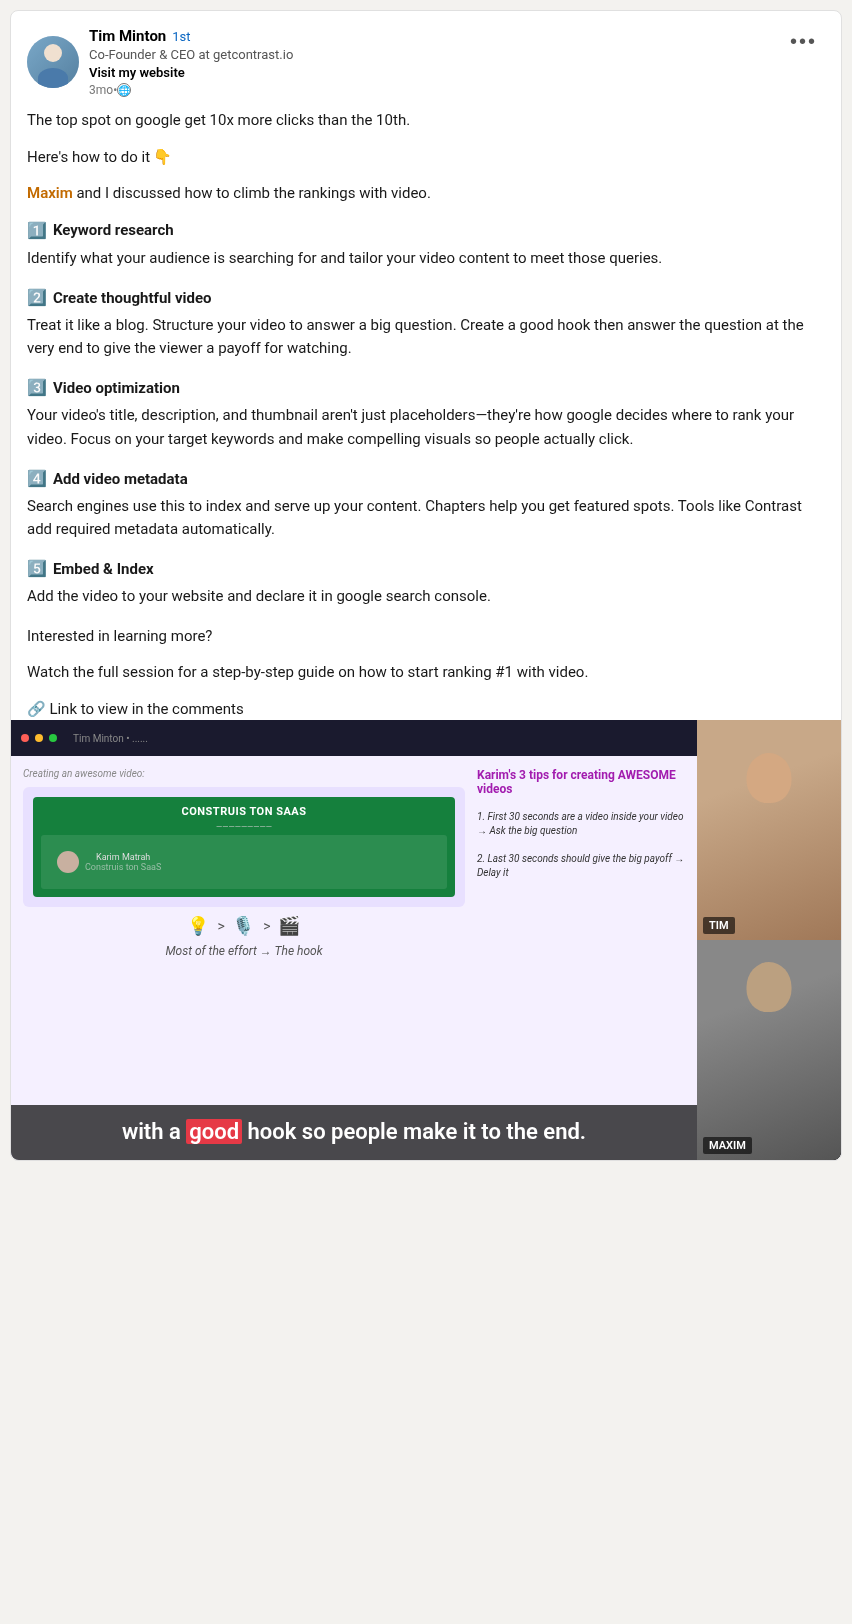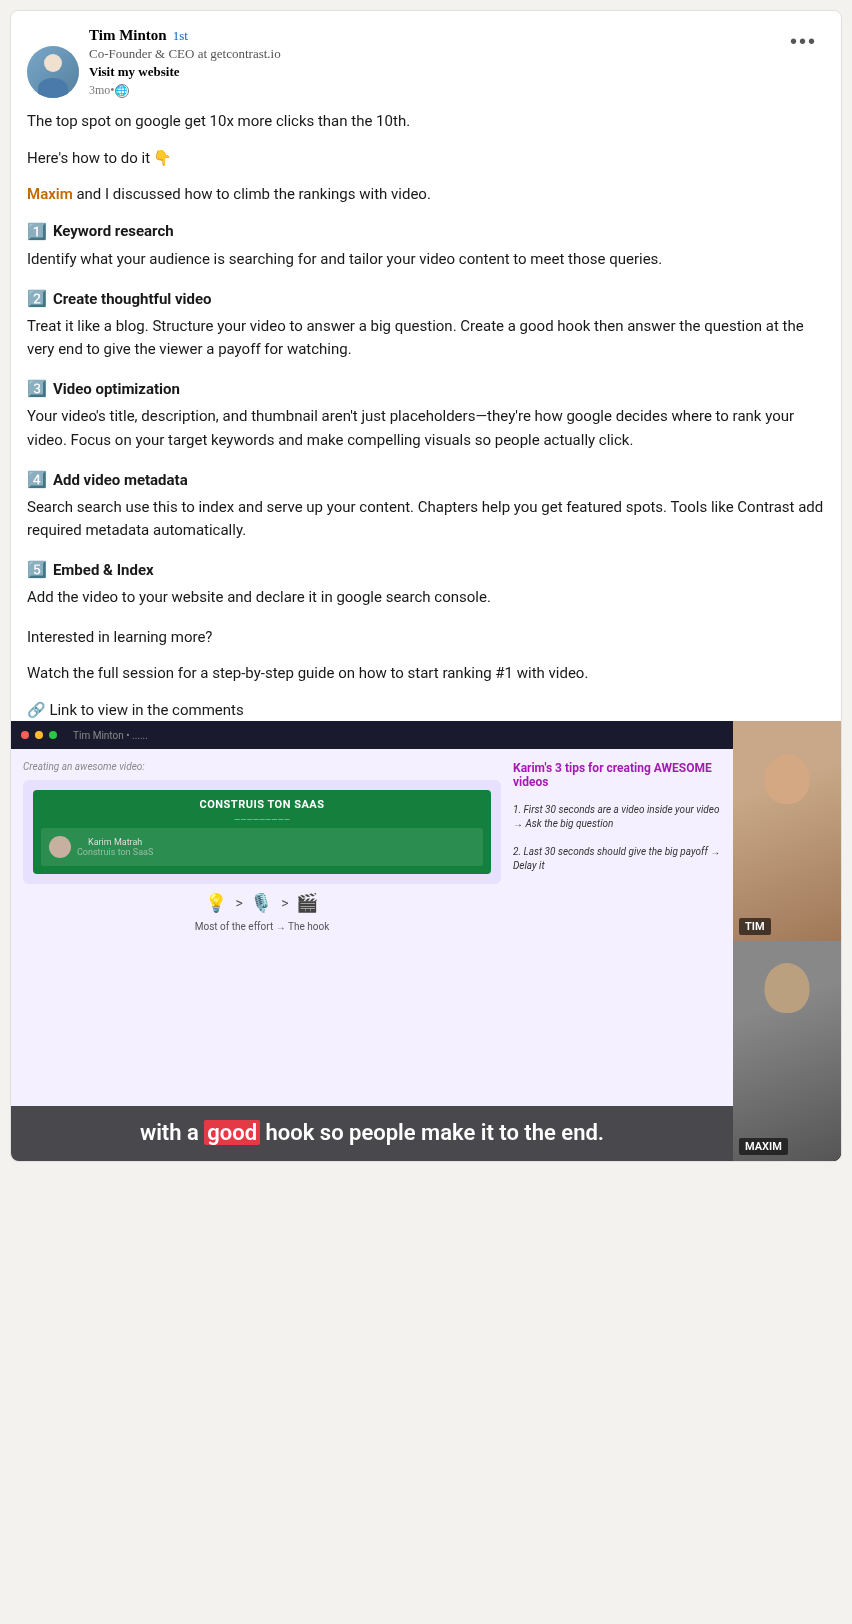--- a/index.html
+++ b/index.html
@@ -18,23 +18,22 @@
       overflow: hidden;
     }
     .header {
       display: flex;
       align-items: flex-start;
       justify-content: space-between;
       margin-bottom: 12px;
     }
     .header-left {
       display: flex;
-      align-items: flex-end;
+      align-items: center;
       gap: 10px;
-      font-family: Liberation Serif, serif;
     }
     .avatar {
       width: 52px;
       height: 52px;
       border-radius: 50%;
       background: #c8d8e8;
       overflow: hidden;
       flex-shrink: 0;
       display: flex;
       align-items: center;
@@ -181,21 +180,21 @@
       display: flex;
       height: 440px;
     }
     .video-main {
       flex: 1;
       background: #f5f0ff;
       position: relative;
       overflow: hidden;
     }
     .video-sidebar {
-      width: 108px;
+      width: 144px;
       display: flex;
       flex-direction: column;
       background: #222;
     }
     .video-sidebar-top {
       flex: 1;
       background: #c8b8a0;
       position: relative;
       overflow: hidden;
     }
@@ -258,21 +257,21 @@
       left: 6px;
       background: rgba(0,0,0,0.6);
       color: #fff;
       font-size: 11px;
       font-weight: 600;
       padding: 2px 6px;
       border-radius: 2px;
     }
     
     .video-top-bar {
-      height: 28px;
+      height: 36px;
       background: #1a1a2e;
       display: flex;
       align-items: center;
       padding: 0 10px;
       gap: 6px;
     }
     .dot { width: 8px; height: 8px; border-radius: 50%; }
     .dot-red { background: #ff5f57; }
     .dot-yellow { background: #febc2e; }
     .dot-green { background: #28c840; }
@@ -296,44 +295,45 @@
       font-weight: 700;
       letter-spacing: 0.5px;
       margin-bottom: 4px;
     }
     .slide-profile-row {
       display: flex;
       align-items: center;
       gap: 6px;
       background: rgba(255,255,255,0.1);
       border-radius: 3px;
-      padding: 8px;
+      padding: 16px;
     }
     .slide-avatar {
       width: 22px;
       height: 22px;
       border-radius: 50%;
       background: #c8b0a0;
     }
     .slide-profile-text {
       font-size: 9px;
       color: #ddd;
     }
     .icon-row {
       display: flex;
       align-items: center;
       justify-content: center;
       gap: 8px;
       font-size: 18px;
     }
     .arrow-right { font-size: 14px; color: #555; }
     .hook-label {
-      font-size: 10px;
+      font-size: 12px;
       color: #555;
       text-align: center;
+      font-style: italic;
     }
     .tips-title {
       font-size: 12px;
       font-weight: 700;
       color: #a21caf;
       margin-bottom: 8px;
     }
     .tip-item {
       font-size: 10px;
       color: #333;
@@ -443,21 +443,21 @@
         <span>Video optimization</span>
       </div>
       <div class="step-desc">Your video's title, description, and thumbnail aren't just placeholders—they're how google decides where to rank your video. Focus on your target keywords and make compelling visuals so people actually click.</div>
     </div>
 
     <div class="step-block">
       <div class="step-title">
         <span class="step-emoji">4️⃣</span>
         <span>Add video metadata</span>
       </div>
-      <div class="step-desc">Search search use this to index and serve up your content. Chapters help you get featured spots. Tools like Contrast add required metadata automatically.</div>
+      <div class="step-desc">Search engines use this to index and serve up your content. Chapters help you get featured spots. Tools like Contrast add required metadata automatically.</div>
     </div>
 
     <div class="step-block">
       <div class="step-title">
         <span class="step-emoji">5️⃣</span>
         <span>Embed &amp; Index</span>
       </div>
       <div class="step-desc">Add the video to your website and declare it in google search console.</div>
     </div>
 

